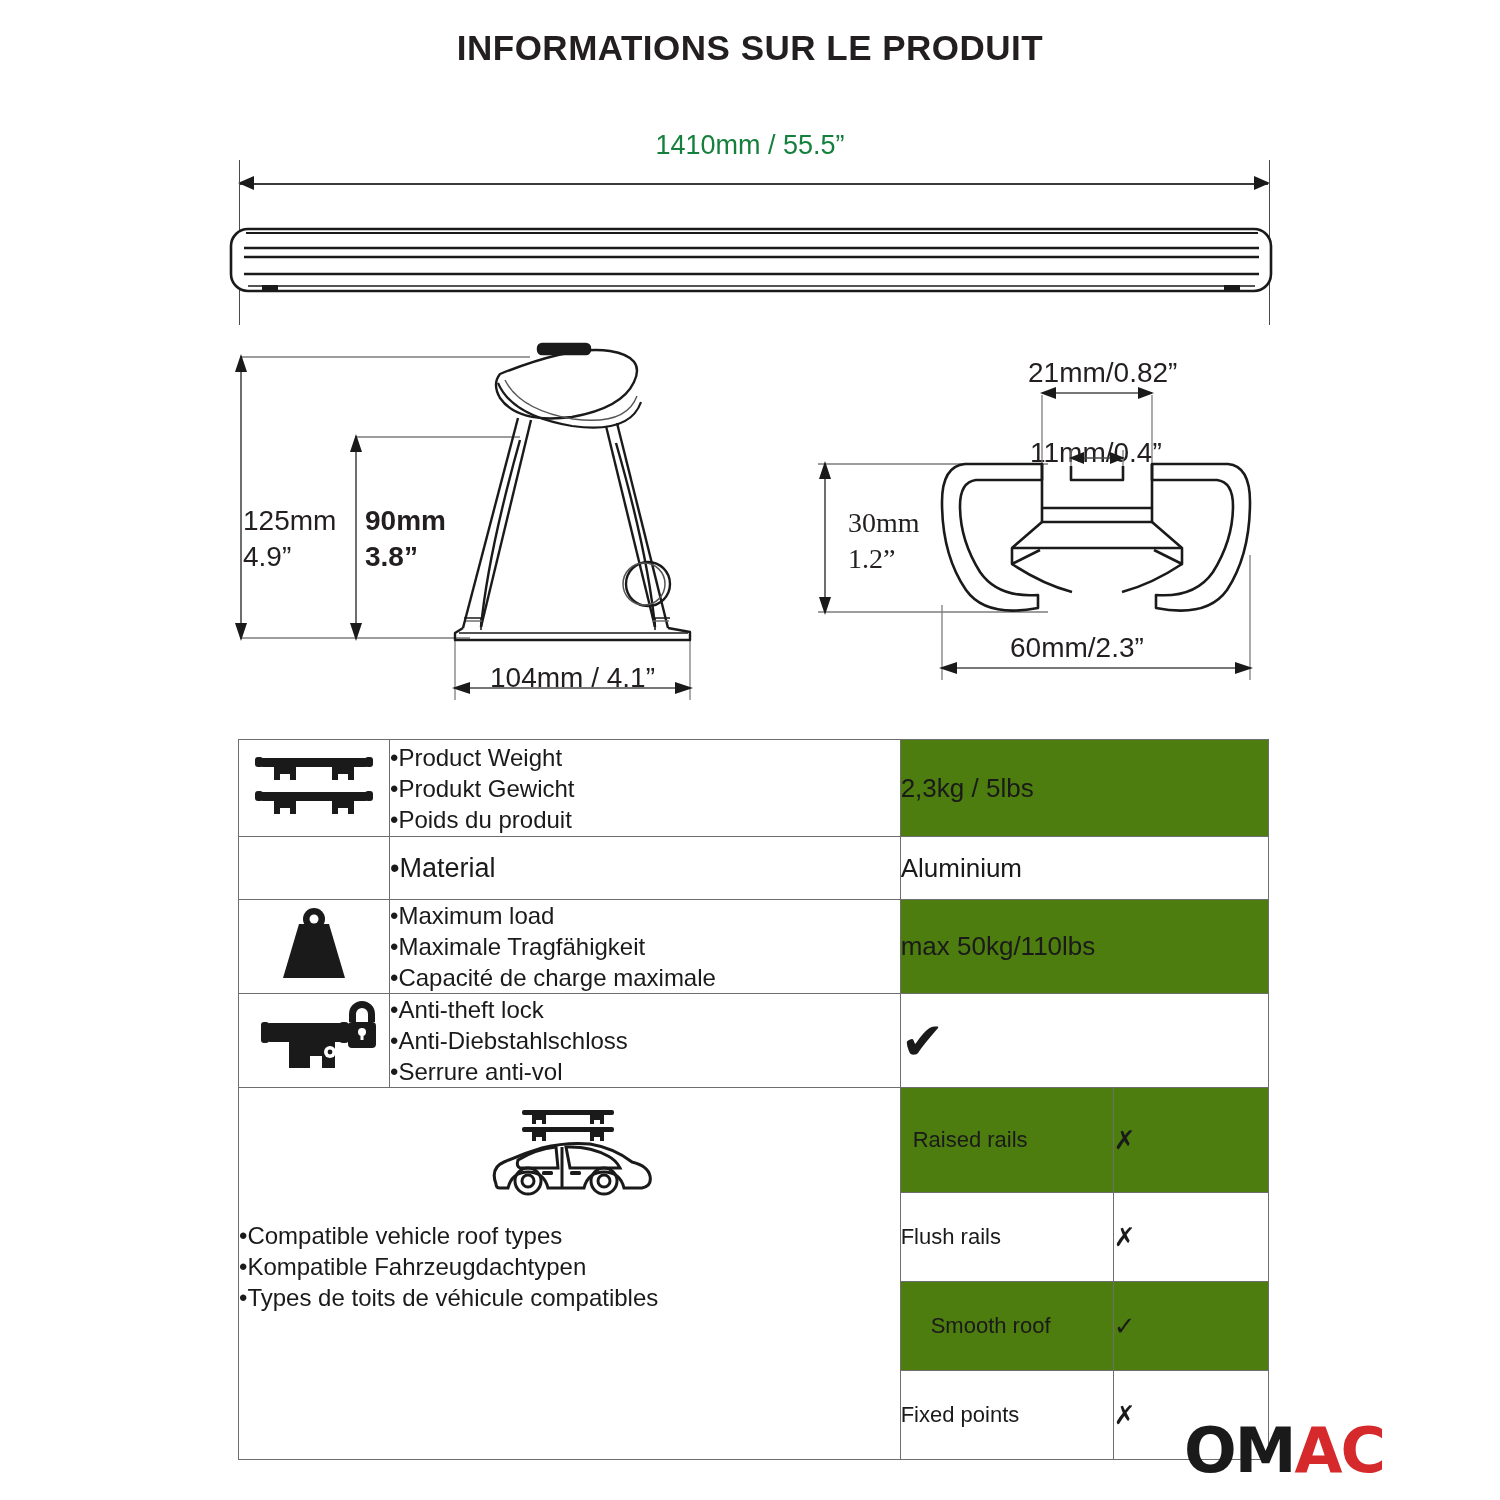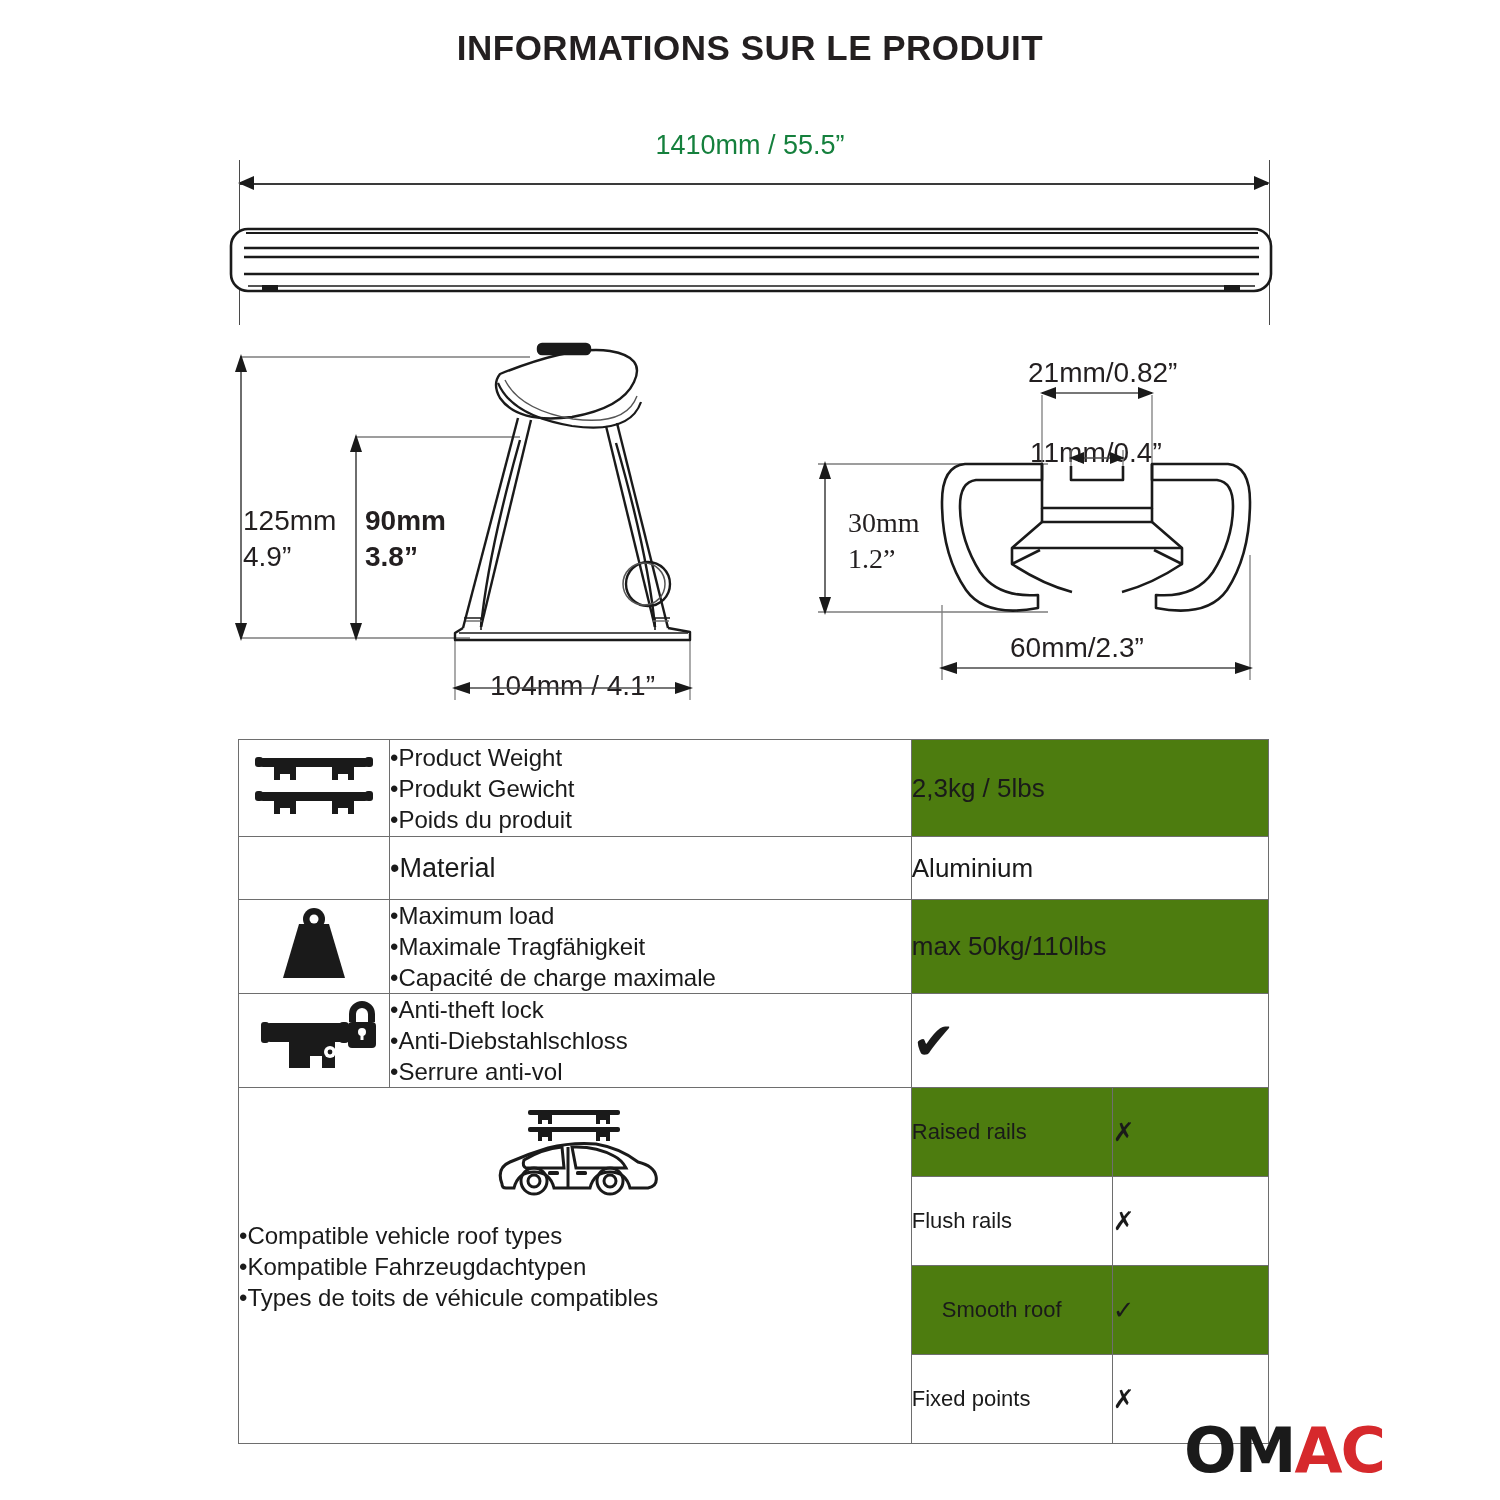--- a/index.html
+++ b/index.html
@@ -67,21 +67,21 @@
     <rect x="1224" y="155" width="16" height="6" fill="#1a1a1a"></rect>
   </svg>
 </div>
 
 <div id="mid-section">
 
   <div class="dimtext" style="left:243px;top:163px;">125mm
 4.9”</div>
   <div class="dimtext" style="left:365px;top:163px;font-weight:bold;">90mm
 3.8”</div>
-  <div class="dimtext" style="left:490px;top:328px;">104mm / 4.1”</div>
+  <div class="dimtext" style="left:490px;top:320px;">104mm / 4.1”</div>
 
   <svg width="760" height="380" style="position:absolute;left:0;top:0;">
 
     <line x1="240" y1="17" x2="530" y2="17" stroke="#7d7d7d" stroke-width="1.3"></line>
     <line x1="355" y1="97" x2="520" y2="97" stroke="#7d7d7d" stroke-width="1.3"></line>
     <line x1="240" y1="298" x2="470" y2="298" stroke="#7d7d7d" stroke-width="1.3"></line>
 
     <line x1="241" y1="17" x2="241" y2="298" stroke="#4a4a4a" stroke-width="1.6"></line>
     <polygon points="241,14 235,32 247,32" fill="#1a1a1a"></polygon>
     <polygon points="241,301 235,283 247,283" fill="#1a1a1a"></polygon>
@@ -285,21 +285,21 @@
         </svg>
       </div>
       <div class="lbl">•Compatible vehicle roof types</div>
       <div class="lbl">•Kompatible Fahrzeugdachtypen</div>
       <div class="lbl">•Types de toits de véhicule compatibles</div>
     </td>
     <td colspan="2" style="padding:0;border:none;">
       <table style="width:100%;border-collapse:collapse;">
         <tbody>
               <tr class="shaded">
-          <td class="roof-lbl" style="width:200px;height:88px;border:1.5px solid #6e6e6e;border-left:none;border-top:none;">Raised rails</td>
+          <td class="roof-lbl" style="width:200px;height:104px;border:1.5px solid #6e6e6e;border-left:none;border-top:none;padding-left:12px;">Raised rails</td>
           <td class="mark" style="border:1.5px solid #6e6e6e;border-right:none;border-top:none;">✗</td>
         </tr>
         <tr>
           <td class="roof-lbl" style="height:88px;border:1.5px solid #6e6e6e;border-left:none;">Flush rails</td>
           <td class="mark" style="border:1.5px solid #6e6e6e;border-right:none;">✗</td>
         </tr>
         <tr class="shaded">
           <td class="roof-lbl" style="height:88px;border:1.5px solid #6e6e6e;border-left:none;padding-left:30px;">Smooth roof</td>
           <td class="mark" style="border:1.5px solid #6e6e6e;border-right:none;">✓</td>
         </tr>

